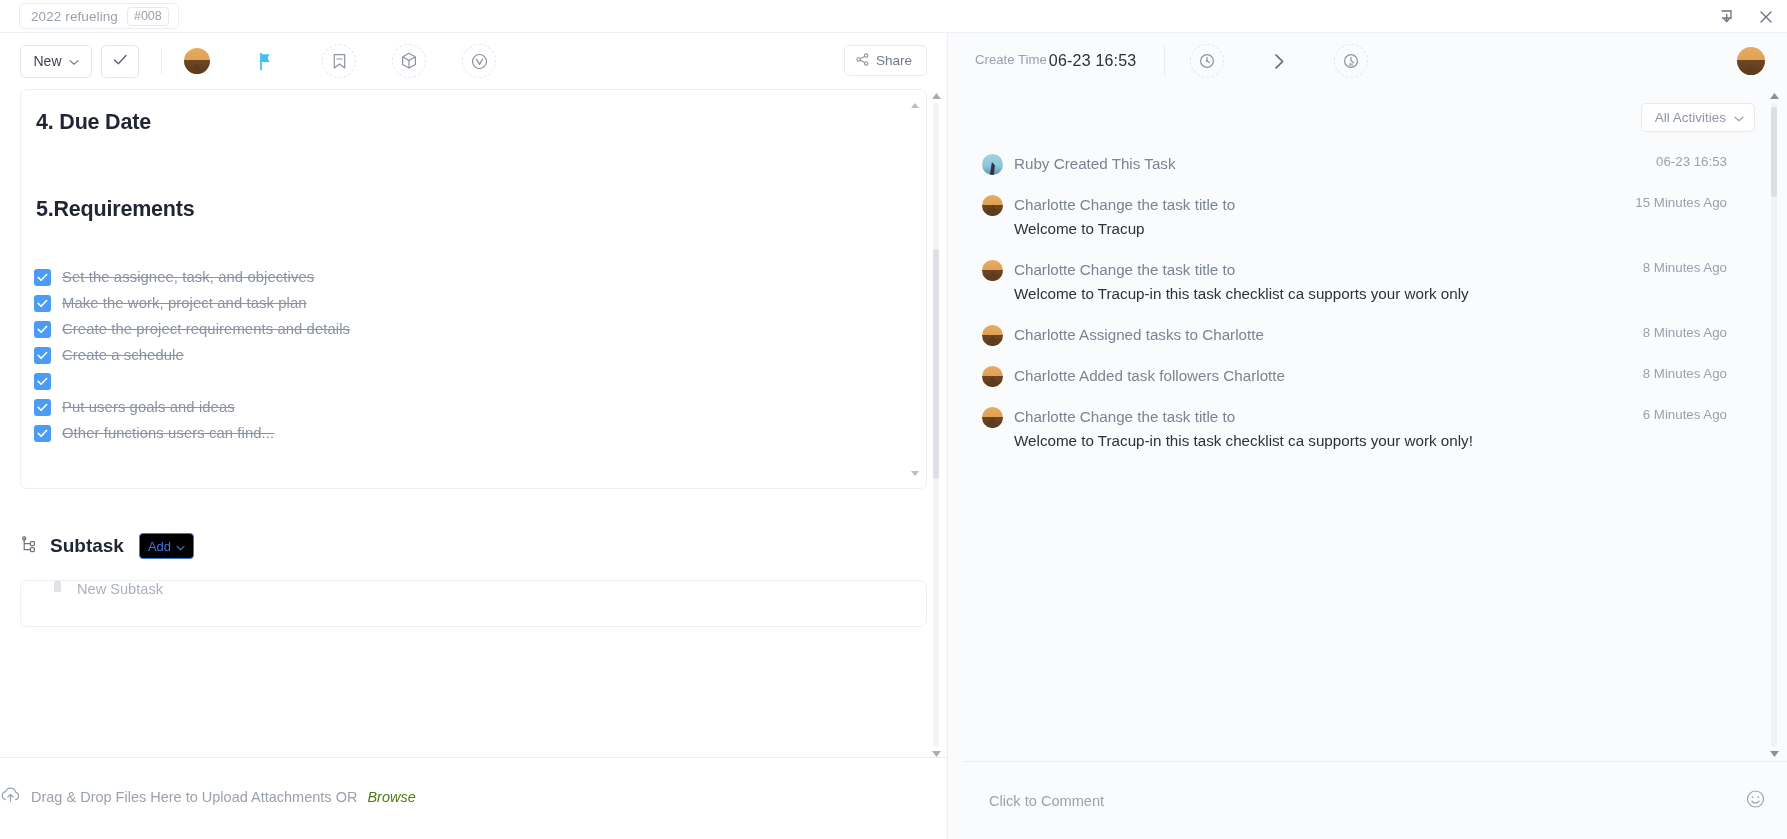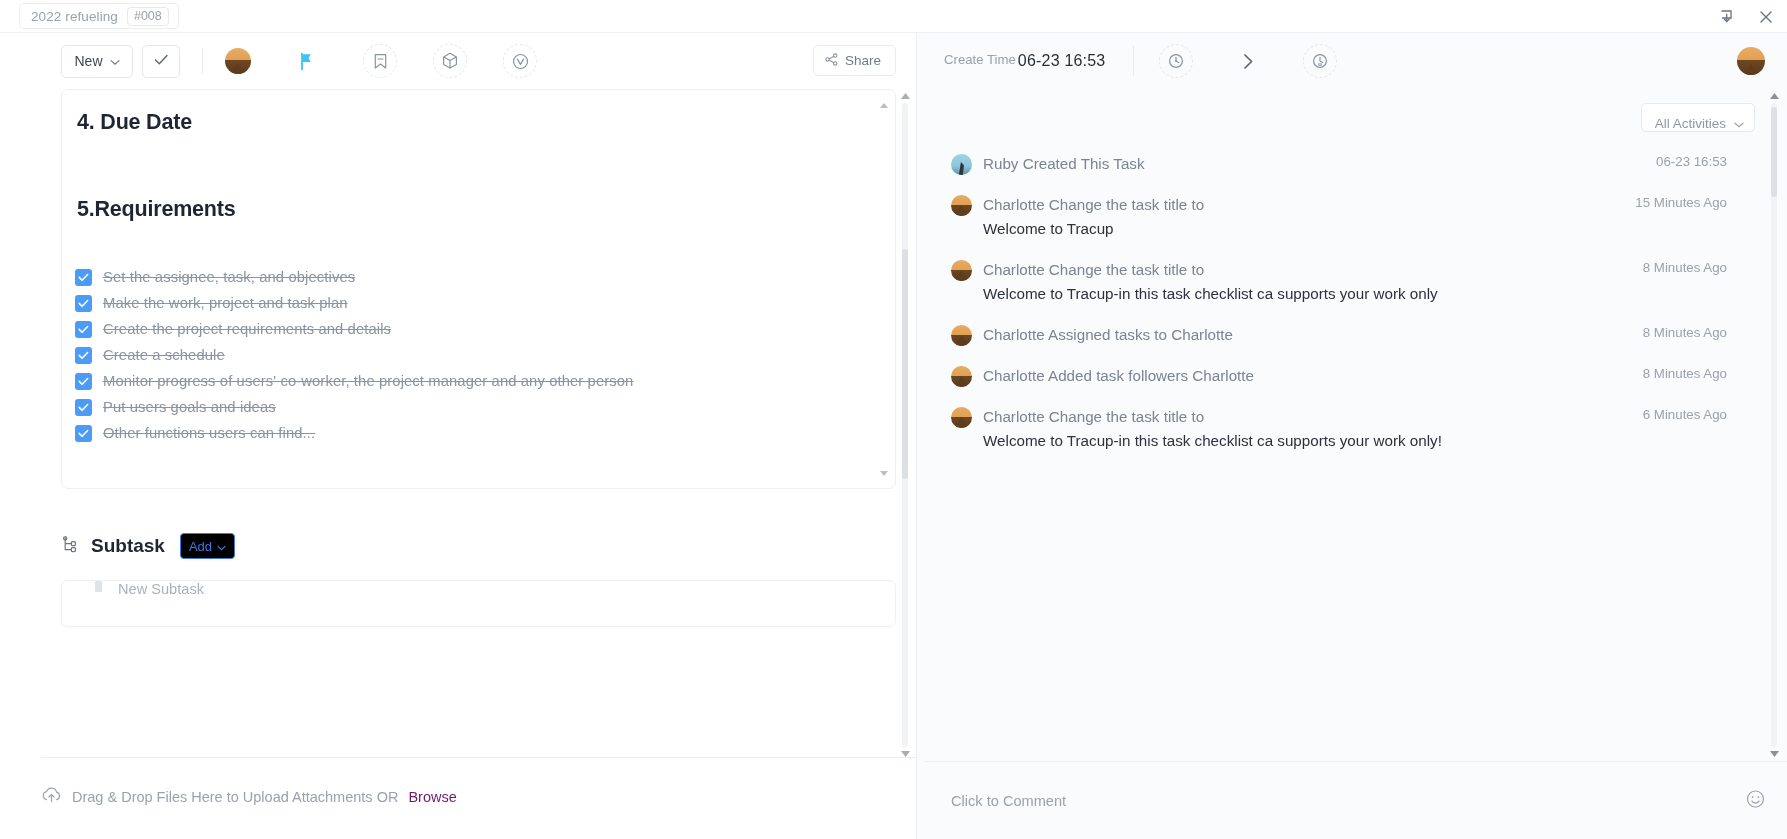--- a/index.html
+++ b/index.html
@@ -30,21 +30,21 @@
     font-size: 12.5px; color: #9aa1ae;
     border: 1px solid #e7e9ee; border-radius: 4px;
     padding: 1px 6px 2px;
   }
   .win-btns { position: absolute; right: 10px; top: 0; height: 33px; display: flex; align-items: center; gap: 18px; }
   .win-btn { width: 22px; height: 22px; display: flex; align-items: center; justify-content: center; cursor: pointer; }
   .win-btn svg { display: block; }
 
   
   .body-wrap { position: absolute; top: 33px; left: 0; right: 0; bottom: 0; display: flex; }
-  .left-pane { width: 876px; position: relative; background: #fff; border-right: 1px solid #eceef1; margin-left: 41px; }
+  .left-pane { width: 948px; position: relative; background: #fff; border-right: 1px solid #eceef1; }
   .right-pane { flex: 1; position: relative; background: #fafbfc; }
 
   
   .toolbar {
     height: 56px; display: flex; align-items: center; padding: 0 20px; gap: 0;
     position: relative;
   }
   .btn-new {
     height: 33px; min-width: 72px; border: 1px solid #e4e6eb; border-radius: 5px;
     display: flex; align-items: center; justify-content: center; gap: 7px;
@@ -148,56 +148,56 @@
   .msb-arrow { position: absolute; left: 0; width: 12px; height: 14px; display: flex; align-items: center; justify-content: center; cursor: pointer; }
   .msb-arrow.up { top: 0; } .msb-arrow.dn { bottom: 0; }
 
   
   .footer-left {
     position: absolute; bottom: 4px; left: 0; right: 0; height: 78px;
     border-top: 1px solid #eceef1; background: #fff;
     display: flex; align-items: center; justify-content: flex-start;
   }
   .drop-hint { display: flex; align-items: center; gap: 10px; font-size: 14.5px; color: #9aa2ae; }
-  .browse-link { color: #701a75; cursor: pointer; }
+  .browse-link { color: #4d7c0f; cursor: pointer; font-style: italic; }
 
   
   .rp-header { height: 56px; display: flex; align-items: center; padding: 0 22px; position: relative; }
   .create-time { display: flex; flex-direction: row; gap: 2px; padding-left: 5px; }
   .ct-label { font-size: 13.2px; color: #98a0ad; }
   .ct-value { font-size: 16px; color: #2a303b; letter-spacing: .2px; }
   .rp-div { width: 1px; height: 30px; background: #e9ebef; margin: 0 25px 0 28px; }
   .rp-icons { display: flex; align-items: center; gap: 14px; }
   .rp-avatar { position: absolute; right: 22px; top: 14px; }
   .rp-avatar .avatar { width: 28px; height: 28px; }
 
   .rp-body { position: absolute; top: 56px; left: 0; right: 0; bottom: 78px; background: #fafbfc; }
   .filter-row { display: flex; justify-content: flex-end; padding: 14px 32px 0 0; }
   .btn-filter {
     height: 29px; border: 1px solid #e7e9ee; border-radius: 5px; background: #fff;
-    display: flex; align-items: flex-end; gap: 8px; padding: 0 10px 0 13px;
+    display: flex; align-items: center; gap: 8px; padding: 0 10px 0 13px;
     font-size: 13.5px; color: #8f97a4; cursor: pointer;
   }
 
   .activity-list { margin-top: 21px; padding: 0 18px 0 34px; }
   .act-item { position: relative; margin-bottom: 19px; }
   .act-top { display: flex; align-items: flex-start; gap: 11px; }
   .act-top .avatar { width: 21px; height: 21px; margin-top: 1px; }
   .act-text { font-size: 15.2px; color: #7b8492; line-height: 21px; }
   .act-time { position: absolute; right: 42px; top: 1px; font-size: 13.3px; color: #9aa2ae; white-space: nowrap; }
   .act-detail { font-size: 15.2px; color: #2c323c; line-height: 22px; margin-top: 2px; margin-left: 32px; }
 
   .rp-scrollbar { position: absolute; right: 7px; top: 56px; bottom: 78px; width: 12px; }
   .rsb-track { position: absolute; top: 14px; bottom: 14px; left: 3px; width: 6px; background: #f1f2f4; border-radius: 3px; }
   .rsb-thumb { position: absolute; top: 18px; height: 90px; left: 3px; width: 6px; background: #dcdfe4; border-radius: 3px; cursor: pointer; }
   .rsb-arrow { position: absolute; left: 0; width: 12px; height: 14px; display: flex; align-items: center; justify-content: center; cursor: pointer; }
   .rsb-arrow.up { top: 0; } .rsb-arrow.dn { bottom: 0; }
 
   .footer-right {
-    position: absolute; bottom: 0; left: 7px; right: 0; height: 78px;
+    position: absolute; bottom: 0; left: 14px; right: 0; height: 78px;
     border-top: 1px solid #eceef1; background: #fafbfc;
     display: flex; align-items: center; padding: 0 22px;
   }
   .comment-ph { font-size: 14.6px; color: #9aa2ae; padding-left: 5px; cursor: text; }
   .smiley { position: absolute; right: 22px; top: 50%; transform: translateY(-50%); cursor: pointer; }
 </style>
 </head>
 <body>
 
 <div class="titlebar">
@@ -325,21 +325,20 @@
                   </svg>
                 </span>
               <span class="check-label">Create a schedule</span>
             </div>
             <div class="check-row">
               <span class="cbox">
                   <svg width="11" height="9" viewBox="0 0 11 9" fill="none" stroke="#fff" stroke-width="1.6" stroke-linecap="round" stroke-linejoin="round">
                     <path d="M1.2 4.4 L4.1 7.3 L9.6 1.5"></path>
                   </svg>
                 </span>
-              <span class="check-label">Monitor progress of users' co-worker, the project manager and any other person</span>
             </div>
             <div class="check-row">
               <span class="cbox">
                   <svg width="11" height="9" viewBox="0 0 11 9" fill="none" stroke="#fff" stroke-width="1.6" stroke-linecap="round" stroke-linejoin="round">
                     <path d="M1.2 4.4 L4.1 7.3 L9.6 1.5"></path>
                   </svg>
                 </span>
               <span class="check-label">Put users goals and ideas</span>
             </div>
             <div class="check-row">

